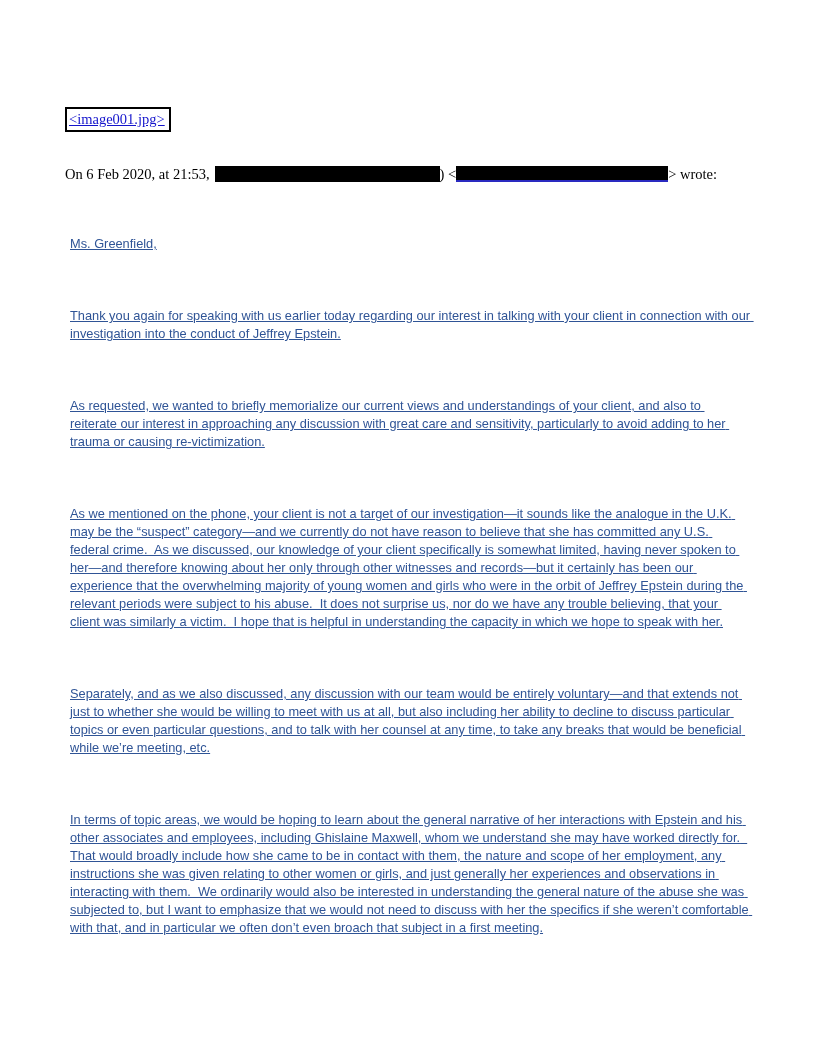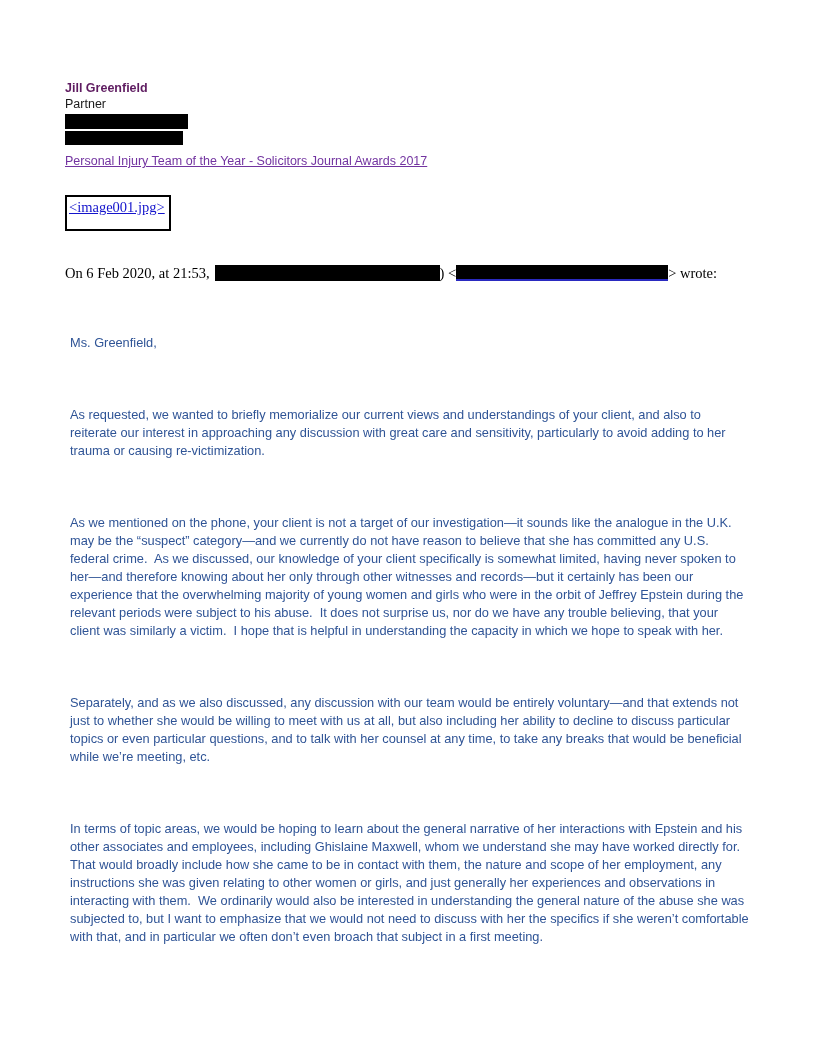--- a/index.html
+++ b/index.html
@@ -34,21 +34,21 @@
     color: #7233a0;
     text-decoration: underline;
     cursor: pointer;
   }
 
   
   .attachment {
     display: inline-block;
     margin-top: 26px;
     border: 2px solid #000000;
-    padding: 1px 4px 13px 2px;
+    padding: 1px 4px 2px 2px;
   }
   .attachment-link {
     font-family: "Liberation Serif", serif;
     font-size: 14.5px; line-height: 16px;
     color: #1414cc;
     text-decoration: underline;
     cursor: pointer;
   }
 
   
@@ -75,51 +75,43 @@
   
   .email-body {
     margin-top: 16px;
     margin-left: 5px;
     width: 681px;
     color: #2F5496;
     font-size: 12.8px;
     line-height: 18px;
     white-space: pre-wrap;
   }
-  .email-body p { margin-top: 18px; }
+  .email-body p { margin-top: 18px; text-decoration: underline; }
   .email-body p.greeting { margin-top: 0; }
 </style>
 </head>
 <body>
 
 <div class="page">
 
-  <div>
-    <div class="sig-name">Jill Greenfield</div>
-    <div class="sig-title">Partner</div>
-    <div class="bar bar-a"></div>
-    <div class="bar bar-b"></div>
-    <div>
-      <a class="award-link">Personal Injury Team of the Year - Solicitors Journal Awards 2017</a>
-    </div>
-  </div>
 
   <div>
     <span class="attachment">
       <a class="attachment-link">&lt;image001.jpg&gt;</a>
     </span>
   </div>
 
 
   <div class="quote-header">
     <span>On 6 Feb 2020, at 21:53,</span><span class="bar-inline bar-sender-name"></span><span>) &lt;</span><span class="bar-inline bar-sender-email"></span><span>&gt; wrote:</span>
   </div>
 
   <div class="email-body">
     <p class="greeting">Ms. Greenfield,</p>
+    <p>Thank you again for speaking with us earlier today regarding our interest in talking with your client in connection with our investigation into the conduct of Jeffrey Epstein.</p>
     <p>As requested, we wanted to briefly memorialize our current views and understandings of your client, and also to reiterate our interest in approaching any discussion with great care and sensitivity, particularly to avoid adding to her trauma or causing re-victimization.</p>
     <p>As we mentioned on the phone, your client is not a target of our investigation—it sounds like the analogue in the U.K. may be the “suspect” category—and we currently do not have reason to believe that she has committed any U.S. federal crime.  As we discussed, our knowledge of your client specifically is somewhat limited, having never spoken to her—and therefore knowing about her only through other witnesses and records—but it certainly has been our experience that the overwhelming majority of young women and girls who were in the orbit of Jeffrey Epstein during the relevant periods were subject to his abuse.  It does not surprise us, nor do we have any trouble believing, that your client was similarly a victim.  I hope that is helpful in understanding the capacity in which we hope to speak with her.</p>
     <p>Separately, and as we also discussed, any discussion with our team would be entirely voluntary—and that extends not just to whether she would be willing to meet with us at all, but also including her ability to decline to discuss particular topics or even particular questions, and to talk with her counsel at any time, to take any breaks that would be beneficial while we’re meeting, etc.</p>
     <p>In terms of topic areas, we would be hoping to learn about the general narrative of her interactions with Epstein and his other associates and employees, including Ghislaine Maxwell, whom we understand she may have worked directly for.  That would broadly include how she came to be in contact with them, the nature and scope of her employment, any instructions she was given relating to other women or girls, and just generally her experiences and observations in interacting with them.  We ordinarily would also be interested in understanding the general nature of the abuse she was subjected to, but I want to emphasize that we would not need to discuss with her the specifics if she weren’t comfortable with that, and in particular we often don’t even broach that subject in a first meeting.</p>
     
     
   </div>
 
 </div>
 

